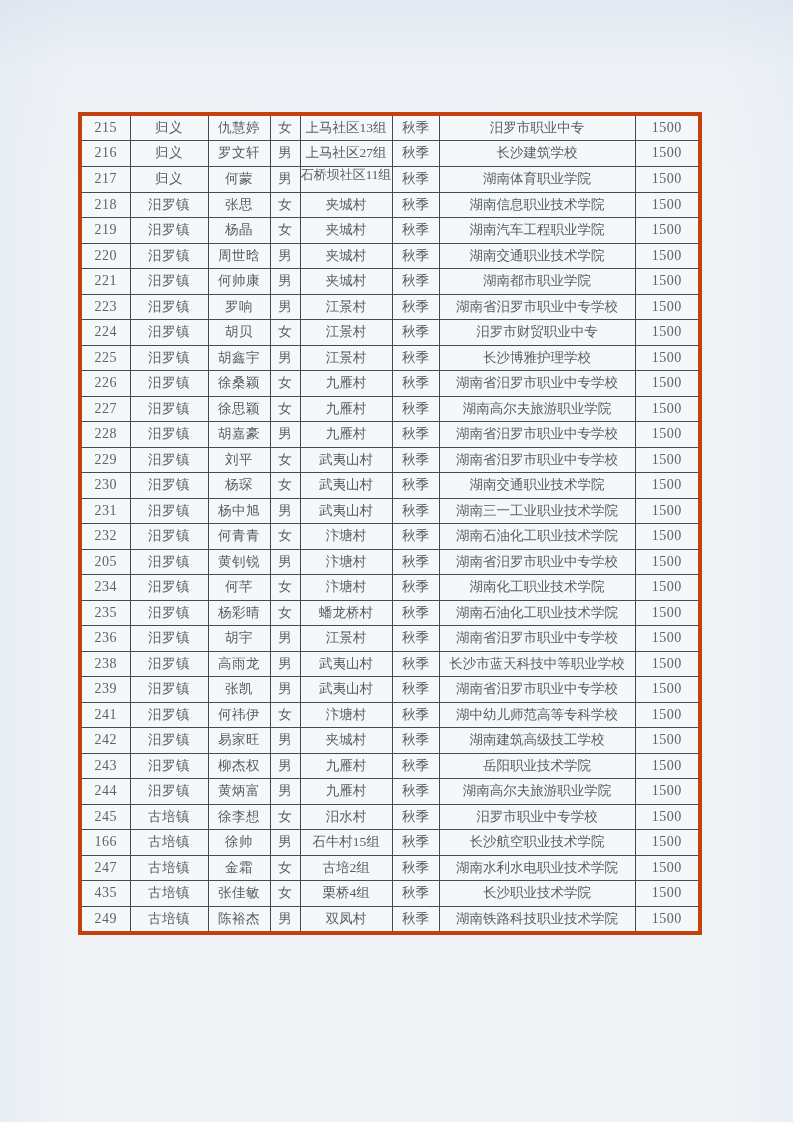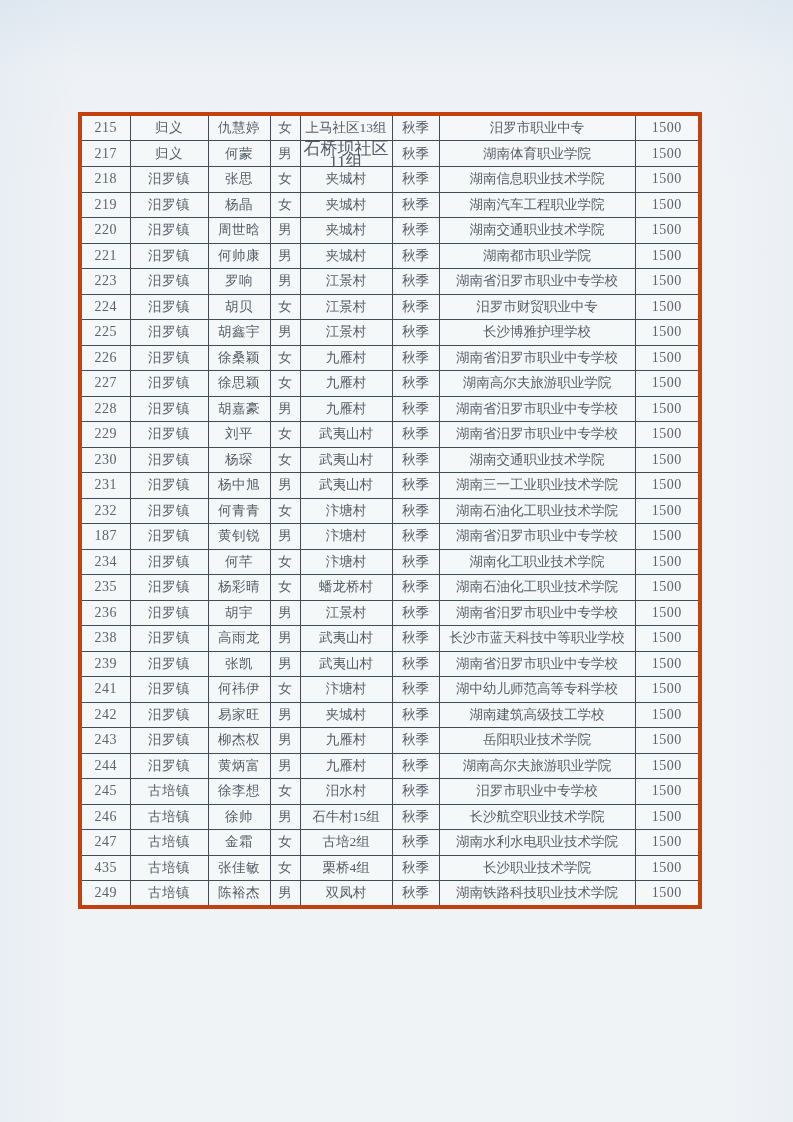--- a/index.html
+++ b/index.html
@@ -71,21 +71,21 @@
   td.c-town .cellc, td.c-name .cellc {
     letter-spacing: 0.5px;
   }
 
   
   td.c-village .cellc.wrap2 {
     white-space: normal;
     line-height: 12.5px;
     height: 25px;
     padding-top: 2px;
-    font-size: 17px;
+    font-size: 13px;
     overflow: hidden;
   }
 </style>
 </head>
 <body>
 
 <div class="scan-page">
   <table class="grant-table">
     <colgroup>
       <col style="width:50px">
@@ -119,20 +119,46 @@
           </td>
     <td class="c-school">
             <div class="cellc">汨罗市职业中专</div>
           </td>
     <td class="c-amount">
             <div class="cellc">1500</div>
           </td>
   </tr>
         <tr>
     <td class="c-no">
+            <div class="cellc">216</div>
+          </td>
+    <td class="c-town">
+            <div class="cellc">归义</div>
+          </td>
+    <td class="c-name">
+            <div class="cellc">罗文轩</div>
+          </td>
+    <td class="c-gender">
+            <div class="cellc">男</div>
+          </td>
+    <td class="c-village">
+            <div class="cellc">上马社区27组</div>
+          </td>
+    <td class="c-season">
+            <div class="cellc">秋季</div>
+          </td>
+    <td class="c-school">
+            <div class="cellc">长沙建筑学校</div>
+          </td>
+    <td class="c-amount">
+            <div class="cellc">1500</div>
+          </td>
+  </tr>
+        <tr>
+    <td class="c-no">
             <div class="cellc">217</div>
           </td>
     <td class="c-town">
             <div class="cellc">归义</div>
           </td>
     <td class="c-name">
             <div class="cellc">何蒙</div>
           </td>
     <td class="c-gender">
             <div class="cellc">男</div>
@@ -509,21 +535,21 @@
           </td>
     <td class="c-school">
             <div class="cellc">湖南石油化工职业技术学院</div>
           </td>
     <td class="c-amount">
             <div class="cellc">1500</div>
           </td>
   </tr>
         <tr>
     <td class="c-no">
-            <div class="cellc">187</div>
+            <div class="cellc">205</div>
           </td>
     <td class="c-town">
             <div class="cellc">汨罗镇</div>
           </td>
     <td class="c-name">
             <div class="cellc">黄钊锐</div>
           </td>
     <td class="c-gender">
             <div class="cellc">男</div>
           </td>
@@ -795,21 +821,21 @@
           </td>
     <td class="c-school">
             <div class="cellc">汨罗市职业中专学校</div>
           </td>
     <td class="c-amount">
             <div class="cellc">1500</div>
           </td>
   </tr>
         <tr>
     <td class="c-no">
-            <div class="cellc">246</div>
+            <div class="cellc">166</div>
           </td>
     <td class="c-town">
             <div class="cellc">古培镇</div>
           </td>
     <td class="c-name">
             <div class="cellc">徐帅</div>
           </td>
     <td class="c-gender">
             <div class="cellc">男</div>
           </td>

